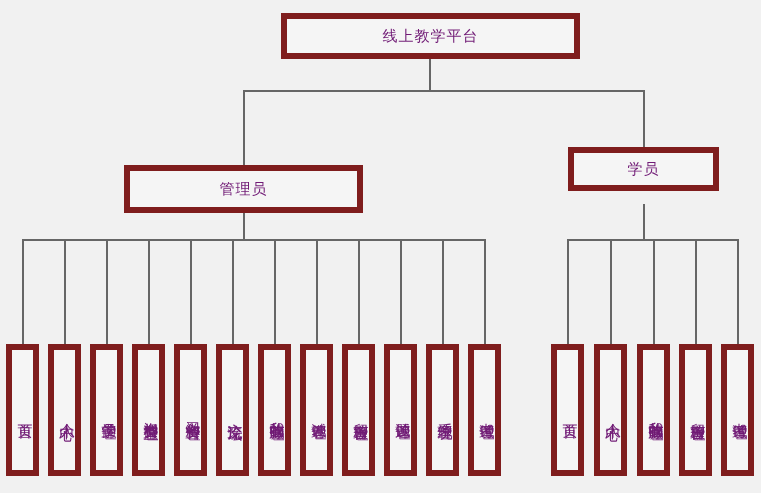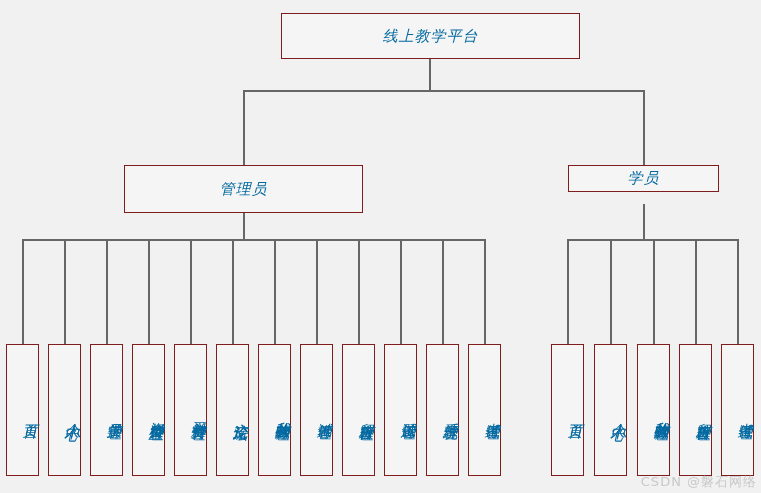--- a/index.html
+++ b/index.html
@@ -21,27 +21,26 @@
     position: absolute;
     background: #666666;
   }
   .line.v { width: 2px; }
   .line.h { height: 2px; }
 
   
   .node {
     position: absolute;
     box-sizing: border-box;
-    border: 1px solid #7f1d1d;
+    border: 6px solid #7f1d1d;
     background: #f5f5f5;
     display: flex;
     align-items: center;
     justify-content: center;
-    color: #0369a1;
-    font-style: italic;
+    color: #701a75;
   }
 
   
   .node.horiz {
     font-size: 15px;
     letter-spacing: 1px;
     line-height: 1;
   }
 
   
@@ -104,36 +103,35 @@
   <div class="line v" style="left:567px; top:239px; height:106px;"></div>
   <div class="line v" style="left:610px; top:239px; height:106px;"></div>
   <div class="line v" style="left:653px; top:239px; height:106px;"></div>
   <div class="line v" style="left:695px; top:239px; height:106px;"></div>
   <div class="line v" style="left:737px; top:239px; height:106px;"></div>
 
   <div class="node horiz" style="left:281px; top:13px; width:299px; height:46px;">线上教学平台</div>
 
   <div class="node horiz" style="left:124px; top:165px; width:239px; height:48px;">管理员</div>
 
-  <div class="node horiz" style="left:568px; top:165px; width:151px; height:27px;">学员</div>
+  <div class="node horiz" style="left:568px; top:147px; width:151px; height:44px;">学员</div>
 
   <div class="node vert" style="left:6px; top:344px; width:33px; height:132px;">首页</div>
   <div class="node vert" style="left:48px; top:344px; width:33px; height:132px;">个人中心</div>
   <div class="node vert" style="left:90px; top:344px; width:33px; height:132px;">学员管理</div>
   <div class="node vert" style="left:132px; top:344px; width:33px; height:132px;">资料类型管理</div>
   <div class="node vert" style="left:174px; top:344px; width:33px; height:132px;">学习资料管理</div>
   <div class="node vert" style="left:216px; top:344px; width:33px; height:132px;">交流论坛</div>
   <div class="node vert" style="left:258px; top:344px; width:33px; height:132px;">我的收藏管理</div>
   <div class="node vert" style="left:300px; top:344px; width:33px; height:132px;">试卷管理</div>
   <div class="node vert" style="left:342px; top:344px; width:33px; height:132px;">留言板管理</div>
   <div class="node vert" style="left:384px; top:344px; width:33px; height:132px;">试题管理</div>
   <div class="node vert" style="left:426px; top:344px; width:33px; height:132px;">系统管理</div>
   <div class="node vert" style="left:468px; top:344px; width:33px; height:132px;">考试管理</div>
 
   <div class="node vert" style="left:551px; top:344px; width:33px; height:132px;">首页</div>
   <div class="node vert" style="left:594px; top:344px; width:33px; height:132px;">个人中心</div>
   <div class="node vert" style="left:637px; top:344px; width:33px; height:132px;">我的收藏管理</div>
   <div class="node vert" style="left:679px; top:344px; width:33px; height:132px;">留言板管理</div>
   <div class="node vert" style="left:721px; top:344px; width:33px; height:132px;">考试管理</div>
 
-  <div id="watermark">CSDN @磐石网络</div>
 
 </div>
 
 </body></html>

